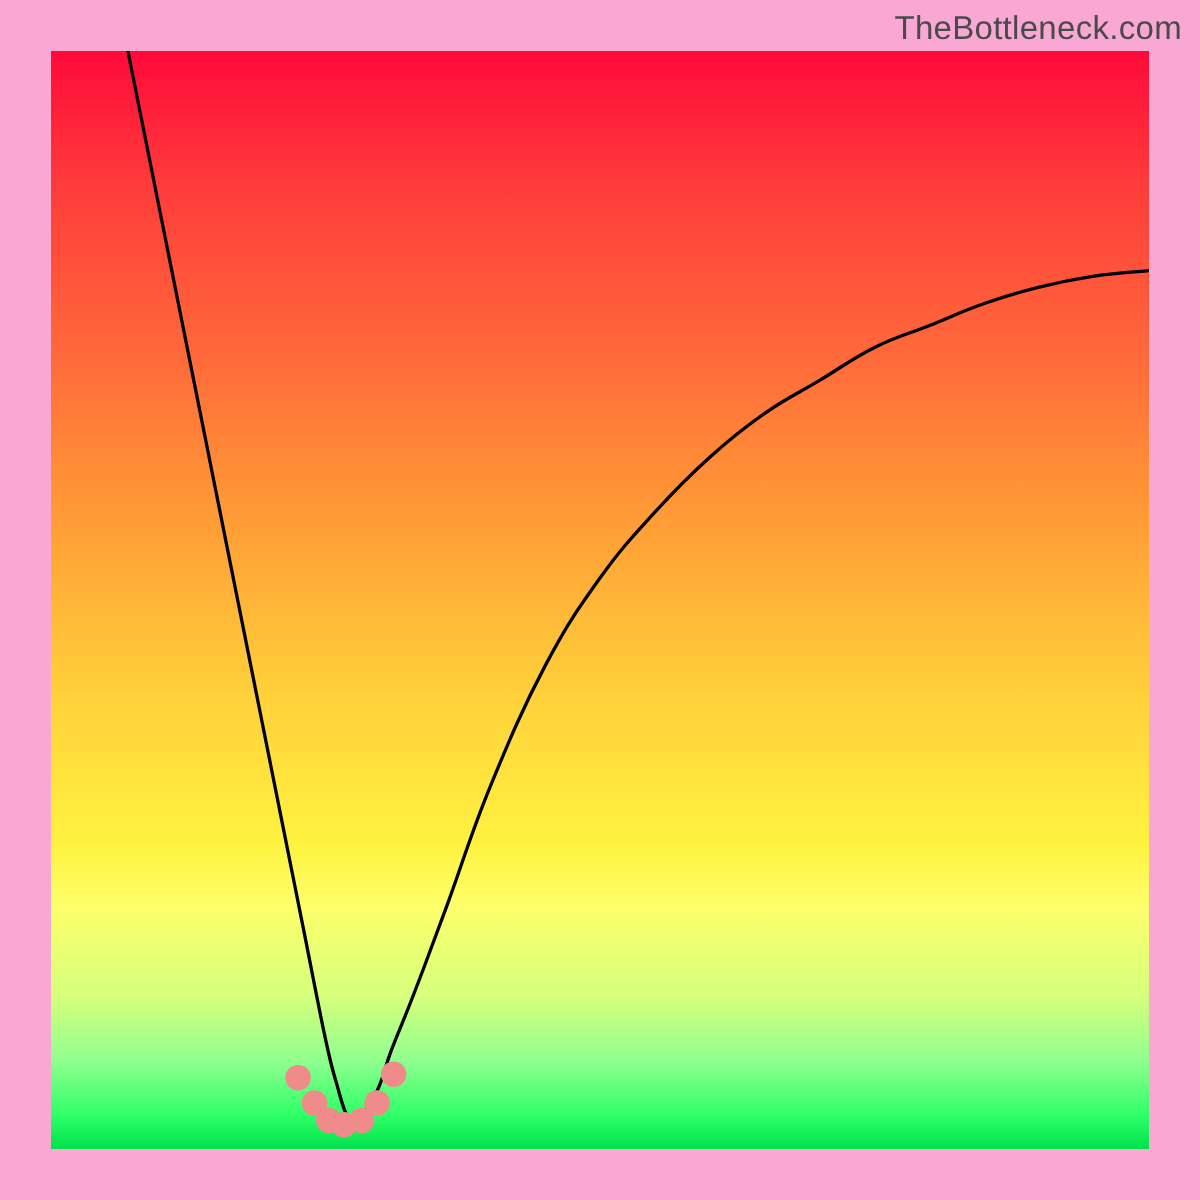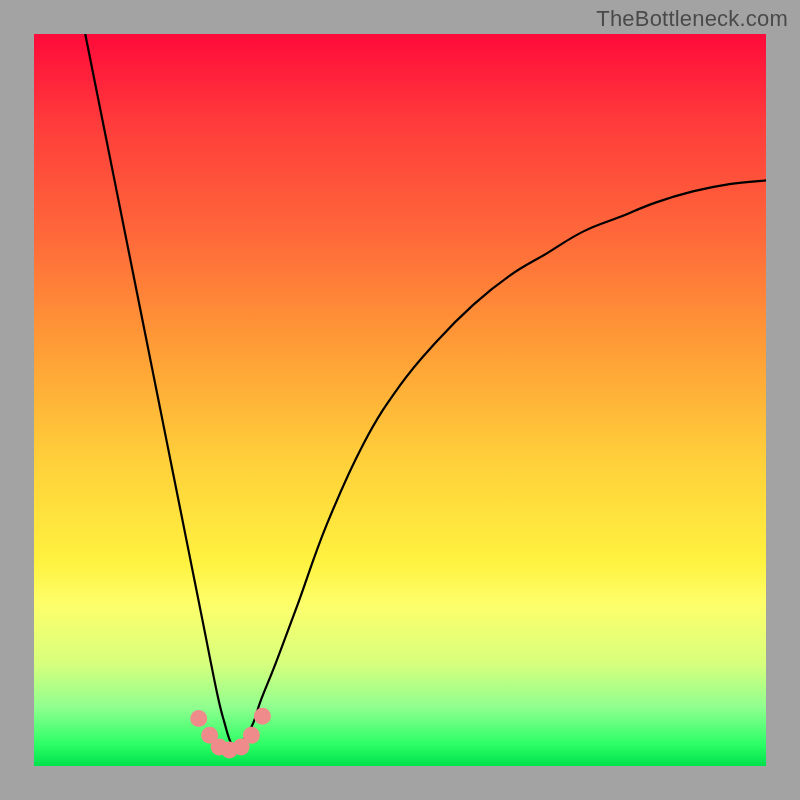--- a/index.html
+++ b/index.html
@@ -10,21 +10,21 @@
     overflow: hidden;
     background: #000;
     font-family: Arial, Helvetica, sans-serif;
   }
   .frame {
     position: absolute;
     left: 0;
     top: 0;
     width: 800px;
     height: 800px;
-    background: #a3a3a3;
+    background: #f9a8d4;
   }
   .plot {
     position: absolute;
     left: 34px;
     top: 34px;
     width: 732px;
     height: 732px;
     background: linear-gradient(to bottom,
       #ff0a3a 0%,
       #ff3b3b 12%,

